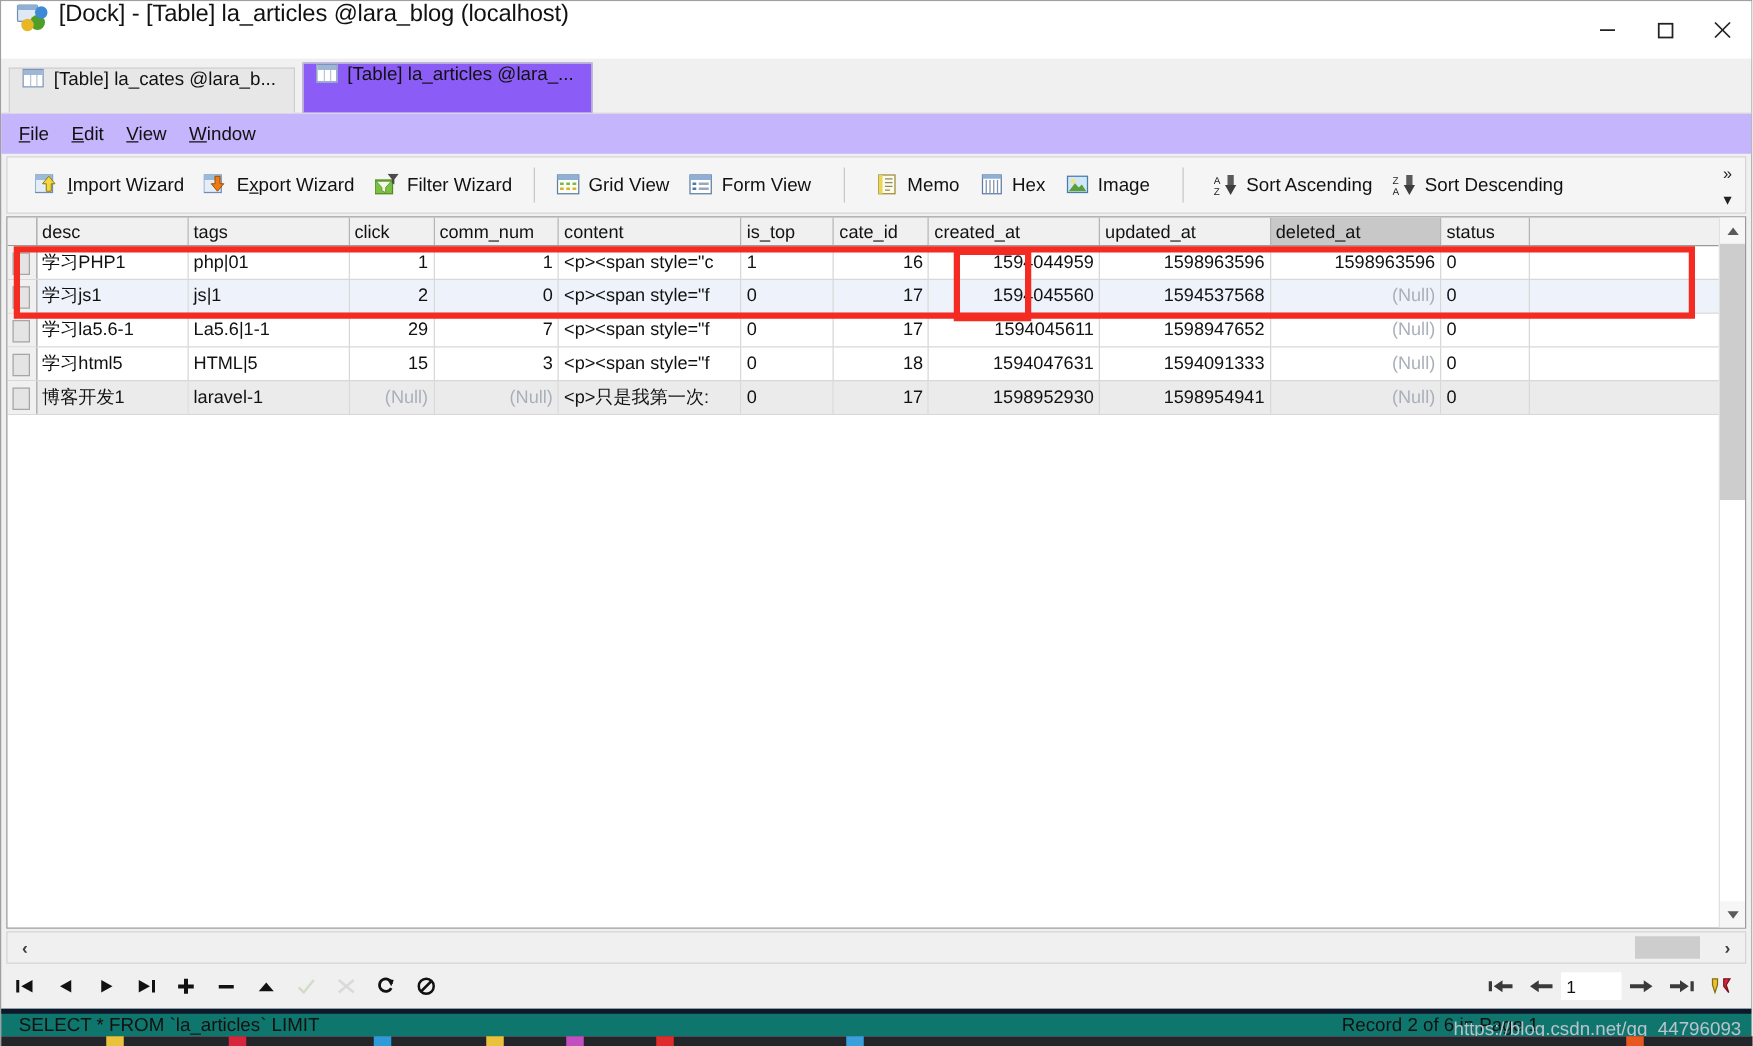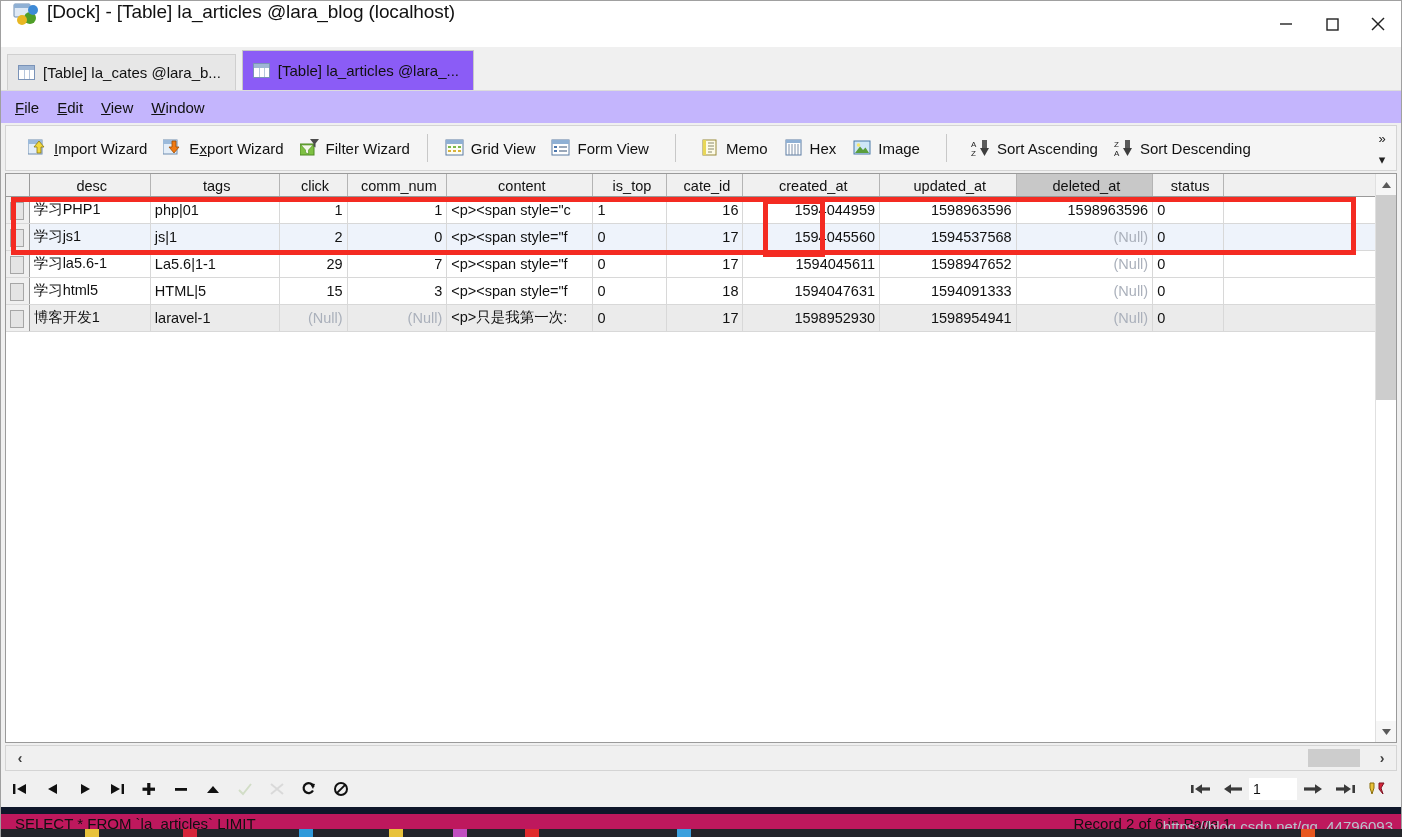--- a/index.html
+++ b/index.html
@@ -48,21 +48,21 @@
   
   .tabstrip {
     position: absolute; left: 0; top: 46px;
     width: 1400px; height: 44px;
     background: #f0f0f0;
     display: flex; align-items: flex-end;
     border-bottom: 1px solid #dcdcdc;
   }
   .tab {
     height: 36px;
-    display: flex; align-items: center;
+    display: flex; align-items: flex-start;
     padding: 0 14px 0 10px;
     font-size: 15px; color: #111;
     border: 1px solid #cfcfcf;
     border-bottom: none;
     background: #e7e7e7;
     margin-left: 6px;
     white-space: nowrap;
   }
   .tab.active {
     background: #8b5cf6;
@@ -149,21 +149,21 @@
     border-collapse: collapse;
     table-layout: fixed;
     font-size: 14.5px;
     color: #111;
   }
   table.grid th {
     background: #f0f0f0;
     border-right: 1px solid #b4b4b4;
     border-bottom: 1px solid #9a9a9a;
     font-weight: normal;
-    text-align: center;
+    text-align: left;
     padding: 2px 0 2px 4px;
     height: 22px;
     font-size: 14.5px;
     color: #111;
     overflow: hidden;
     white-space: nowrap;
     vertical-align: bottom;
   }
   table.grid th.hsel { background: #c8c8c8; }
   table.grid th.rowh {
@@ -287,22 +287,22 @@
     border: 1px solid #ffffff;
     font-size: 14px; color: #111;
     padding-left: 3px;
     line-height: 20px;
   }
 
   
   .statusbar {
     position: absolute; left: 0; top: 806px;
     width: 1400px; height: 22px;
-    background: #be185d;
-    border-top: 7px solid #0f172a;
+    background: #0f766e;
+    border-top: 4px solid #0f172a;
     font-size: 15px; color: #111;
   }
   .sb-left { position: absolute; left: 14px; top: 1px; }
   .sb-right { position: absolute; right: 170px; top: 1px; text-align: right; }
   .watermark {
     position: absolute; right: 8px; top: 4px;
     font-size: 15px; color: #b9c3cc;
     white-space: nowrap;
   }
 

